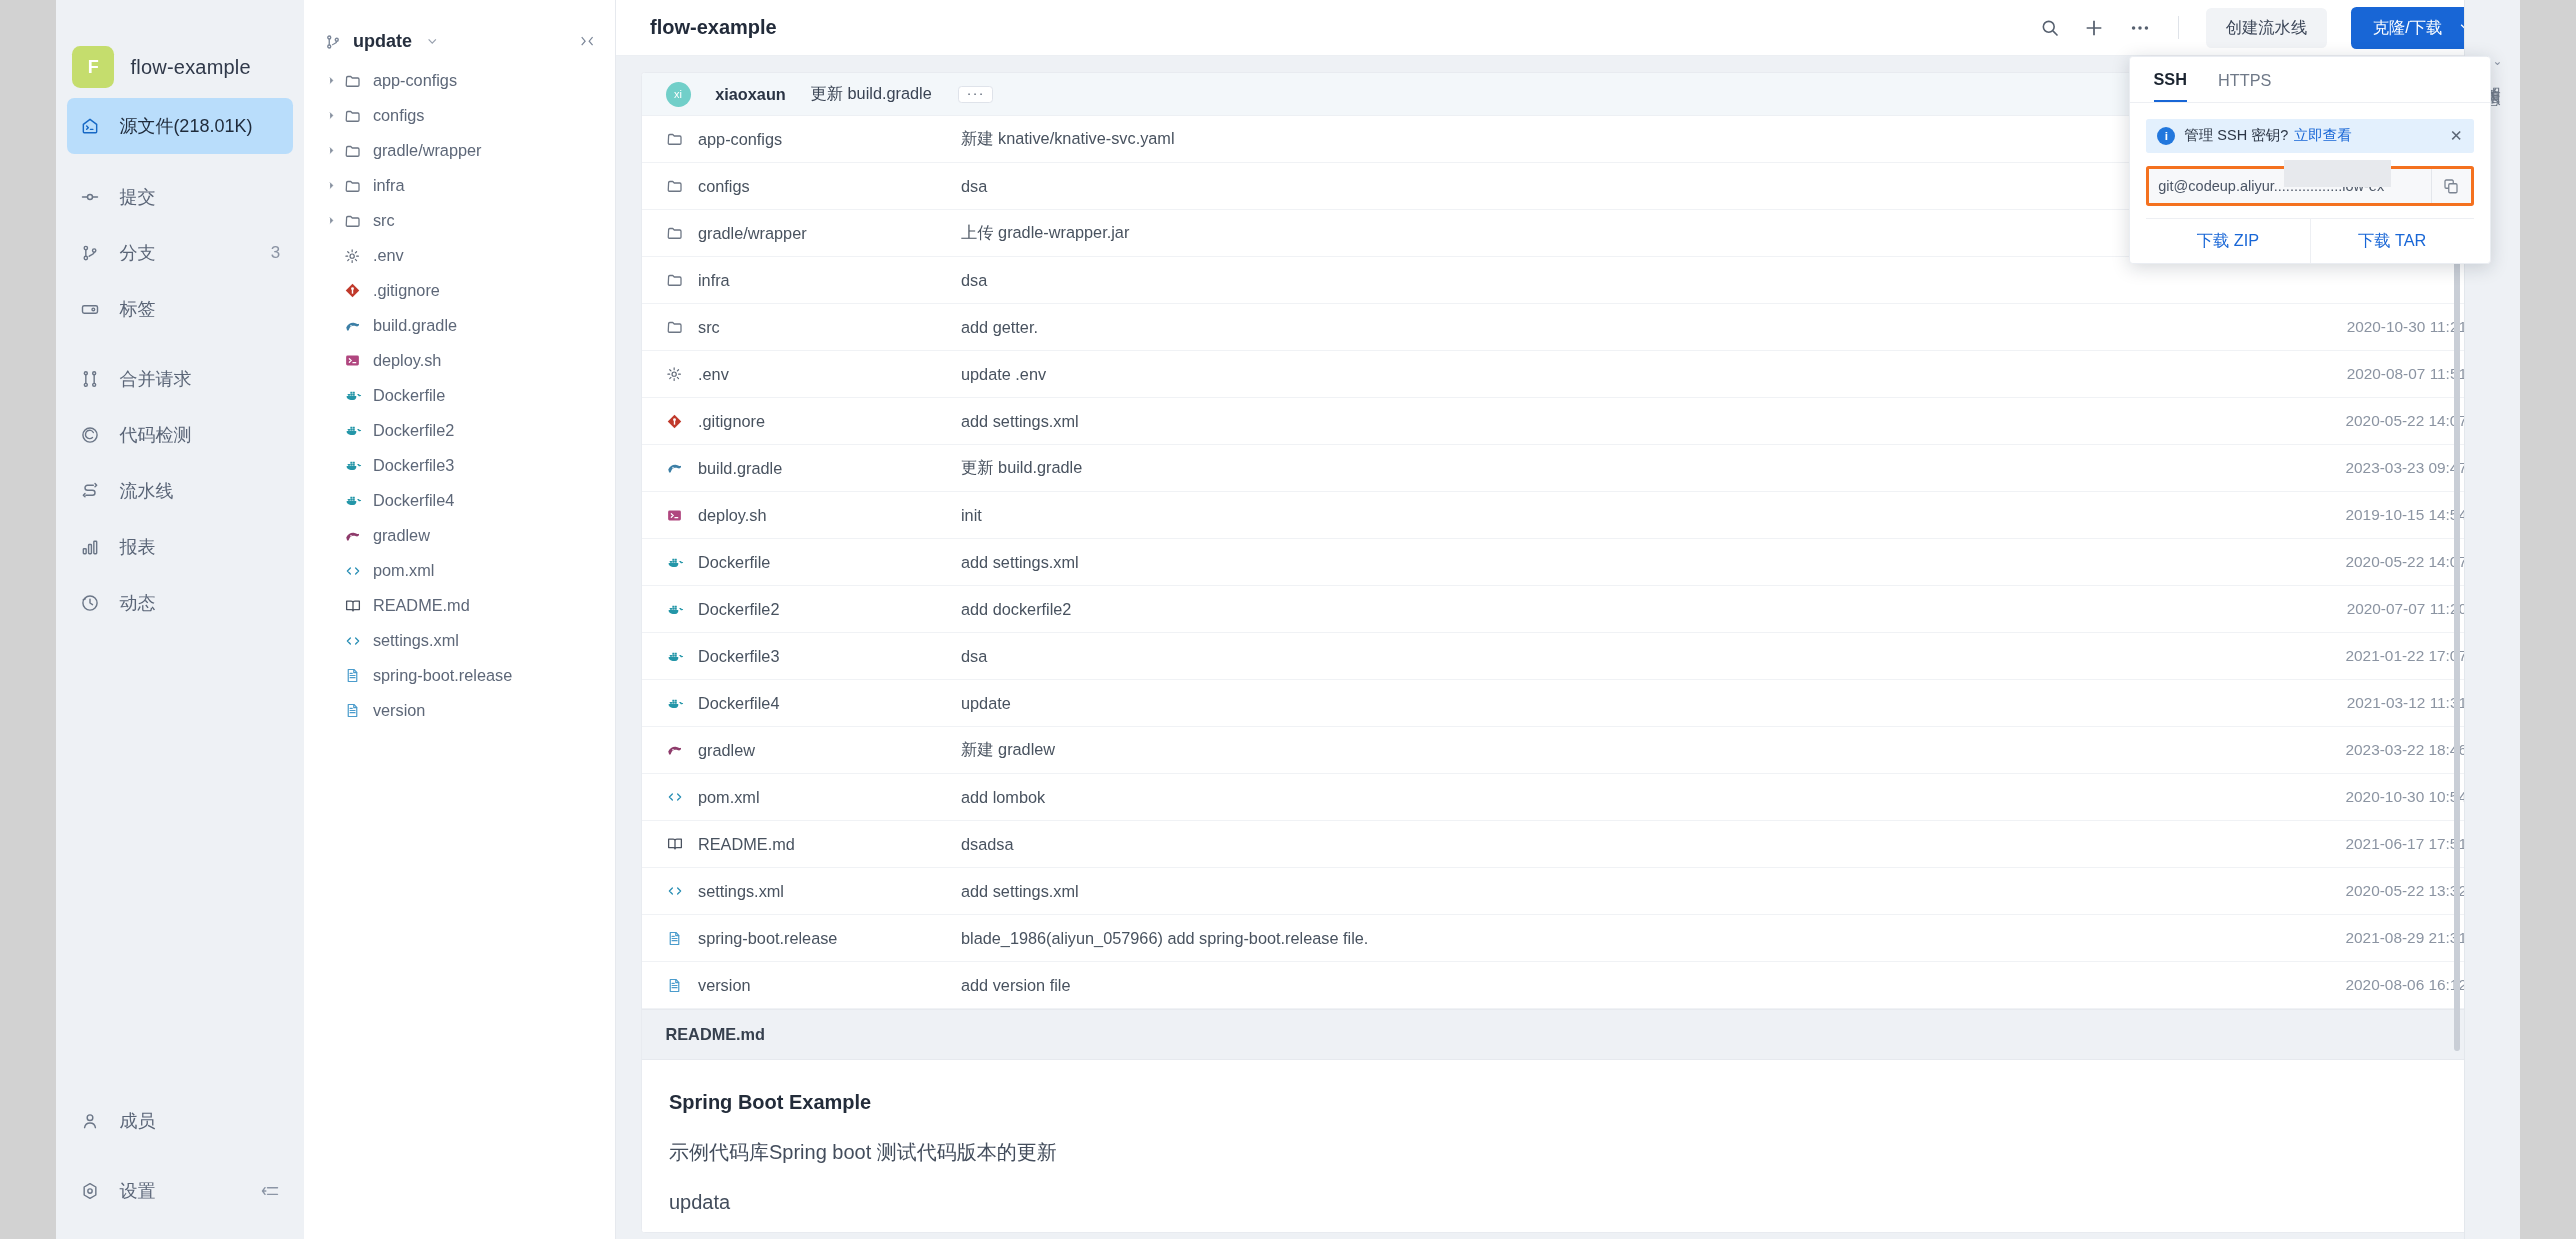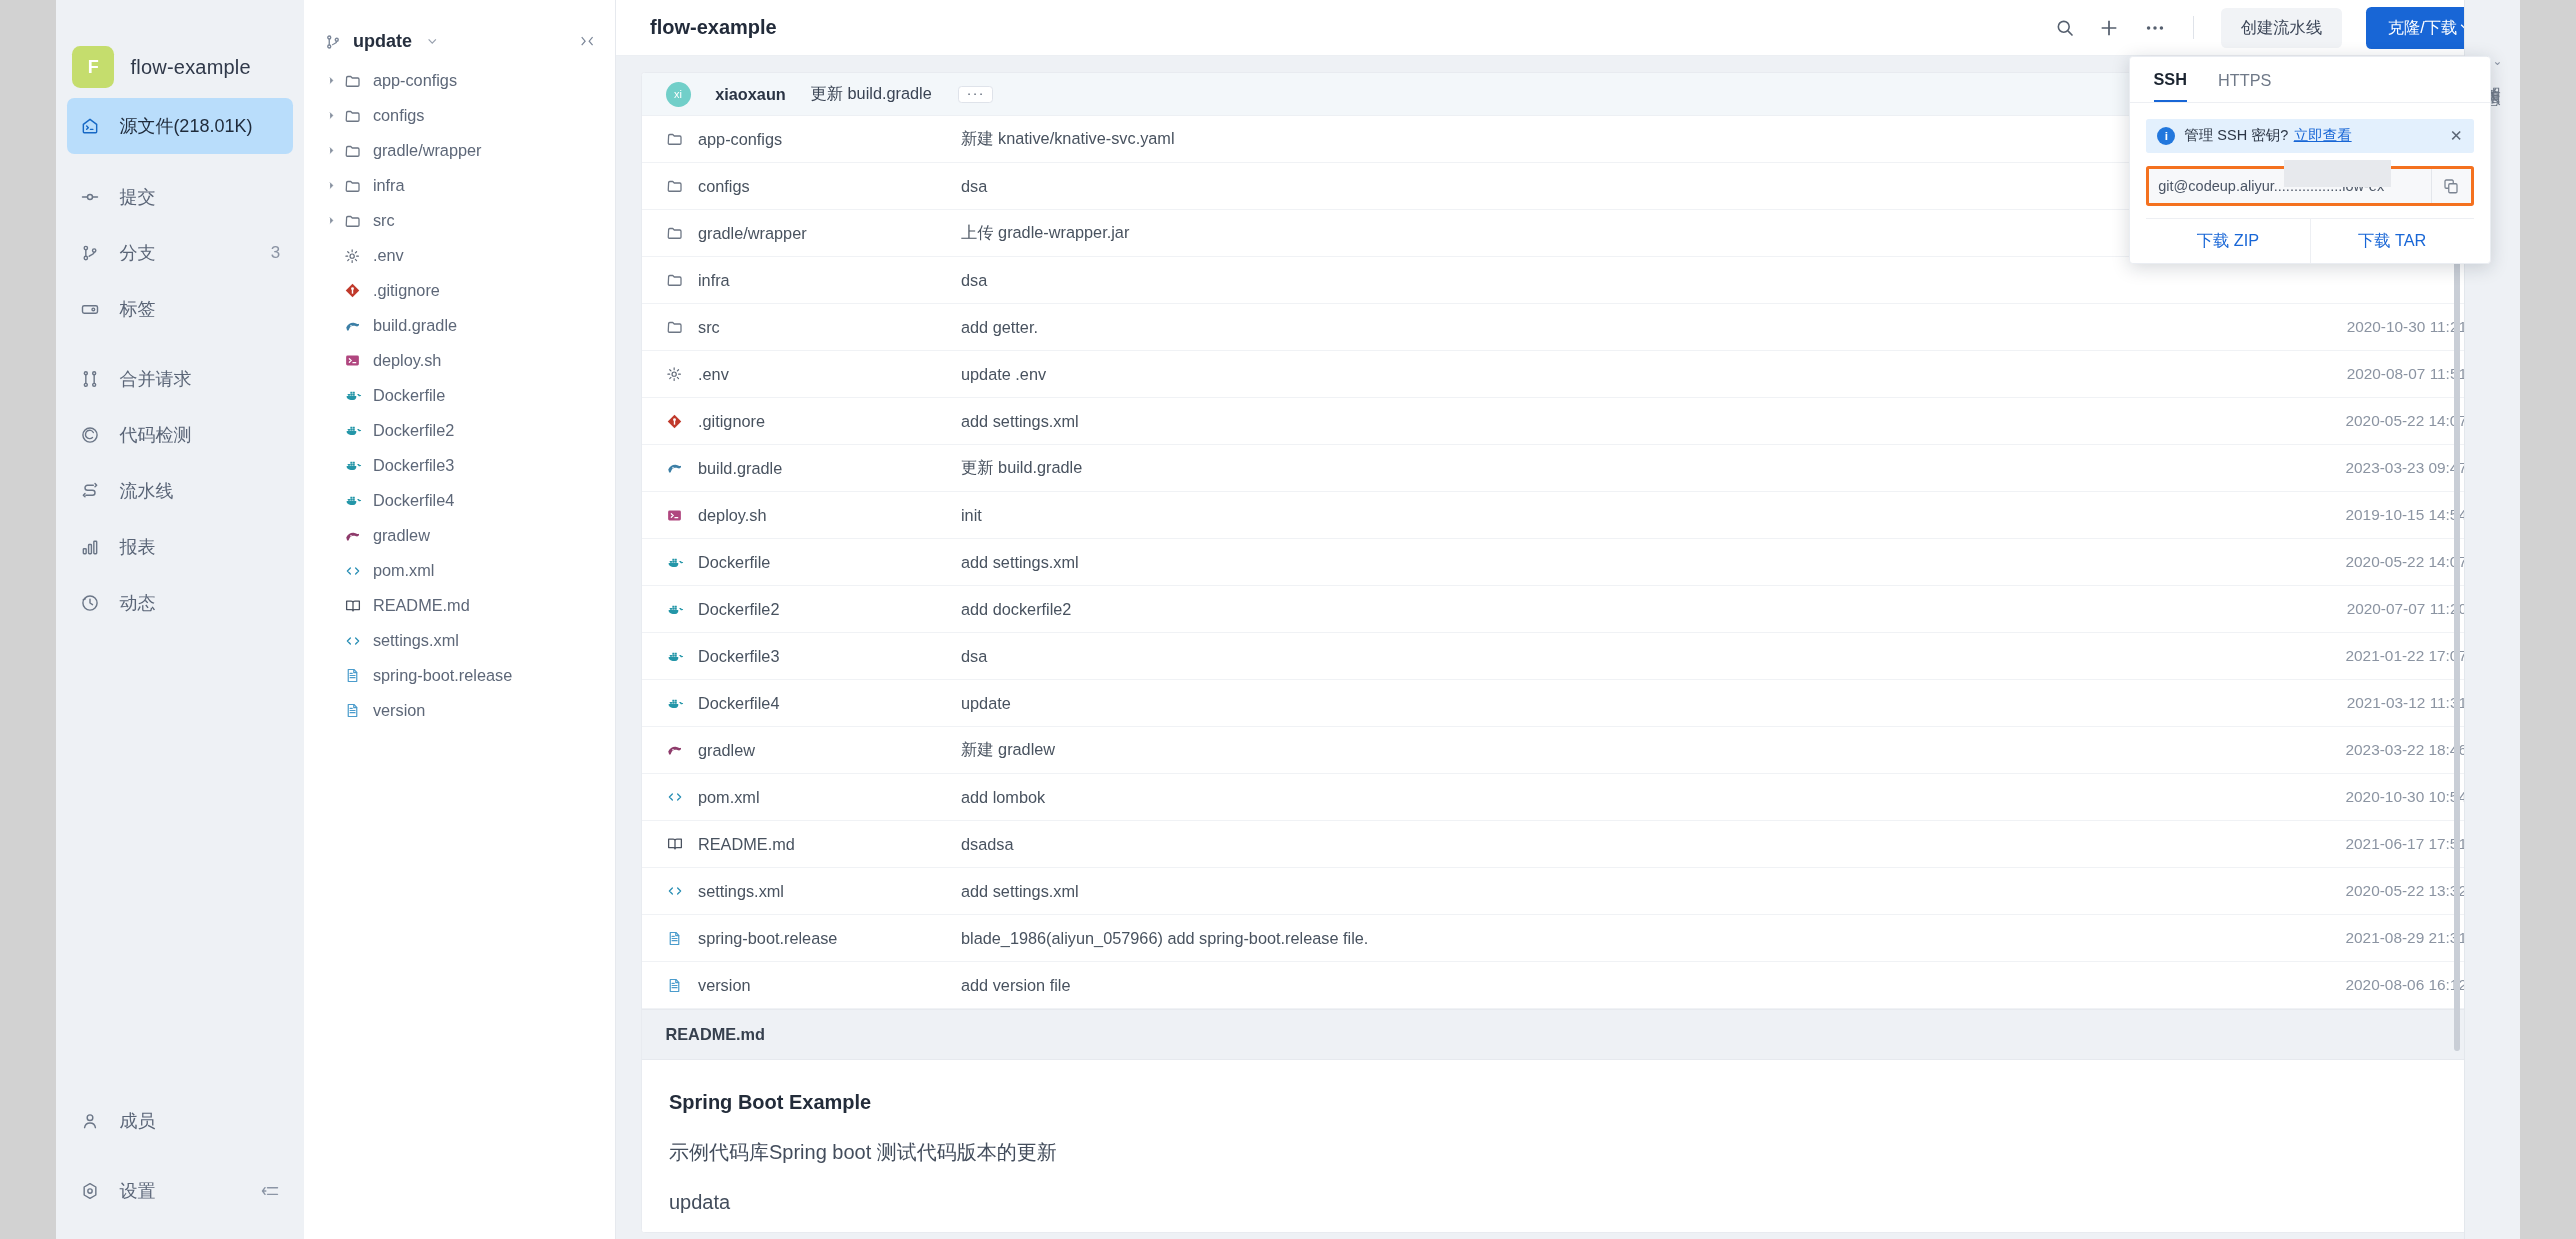--- a/index.html
+++ b/index.html
@@ -80,21 +80,21 @@
   .head-actions { margin-left: auto; display: flex; align-items: center; gap: 23.5px; }
   .ha-ico { color: #555f6e; display: flex; cursor: pointer; }
   .ha-sep { width: 0.9px; height: 23.5px; background: #dfe3e9; margin: 0 3.6px; }
   .btn-ghost {
     background: #f1f3f6; color: #3c4658; font-size: 16.3px;
     padding: 9px 20px; border-radius: 5.4px; cursor: pointer; white-space: nowrap;
   }
   .btn-primary {
     background: #1866d6; color: #fff; font-size: 16.3px;
     padding: 10px 18px 10px 22px; border-radius: 5.4px; cursor: pointer;
-    display: flex; align-items: center; gap: 1px; white-space: nowrap;
+    display: flex; align-items: center; gap: 16px; white-space: nowrap;
   }
 
   .content-card {
     margin: 16.3px 25px 0 25px; background: #fff;
     border: 0.9px solid #e8ebf0; border-radius: 3.6px;
     overflow: hidden;
   }
   .commit-bar {
     display: flex; align-items: center; height: 43px;
     background: #f3f7fa; padding: 0 0 0 23.5px; border-bottom: 0.9px solid #edf0f4; gap: 12px;
@@ -145,21 +145,21 @@
   .cp-body { padding: 16.3px 16.3px 0 16.3px; }
   .cp-note {
     display: flex; align-items: center; background: #e3f0fd;
     border-radius: 2.7px; height: 34px; padding: 0 11px; font-size: 14.5px; color: #2c3646;
   }
   .cp-note-ico {
     width: 18px; height: 18px; border-radius: 50%; background: #2277dd; color:#fff;
     font-size: 11.8px; font-weight: bold; display:flex; align-items:center; justify-content:center; flex:none;
   }
   .cp-note-txt { margin-left: 9px; }
-  .cp-note-link { color: #1866d6; margin-left: 5.4px; text-decoration: underline; cursor: pointer; }
+  .cp-note-link { color: #1866d6; margin-left: 5.4px; cursor: pointer; }
   .cp-note-x { margin-left: auto; color: #5d6877; cursor: pointer; font-size: 15.4px; }
   .cp-url-wrap { position: relative; margin-top: 12.7px; }
   .cp-url-box {
     border: 3.6px solid #f4711f; border-radius: 2.7px;
     display: flex; align-items: center; background: #f7f8fa; height: 40px;
   }
   .cp-url {
     flex: 1; font-size: 14.5px; color: #4b5565; padding-left: 9px;
     white-space: nowrap; overflow: hidden; position: relative;
   }

